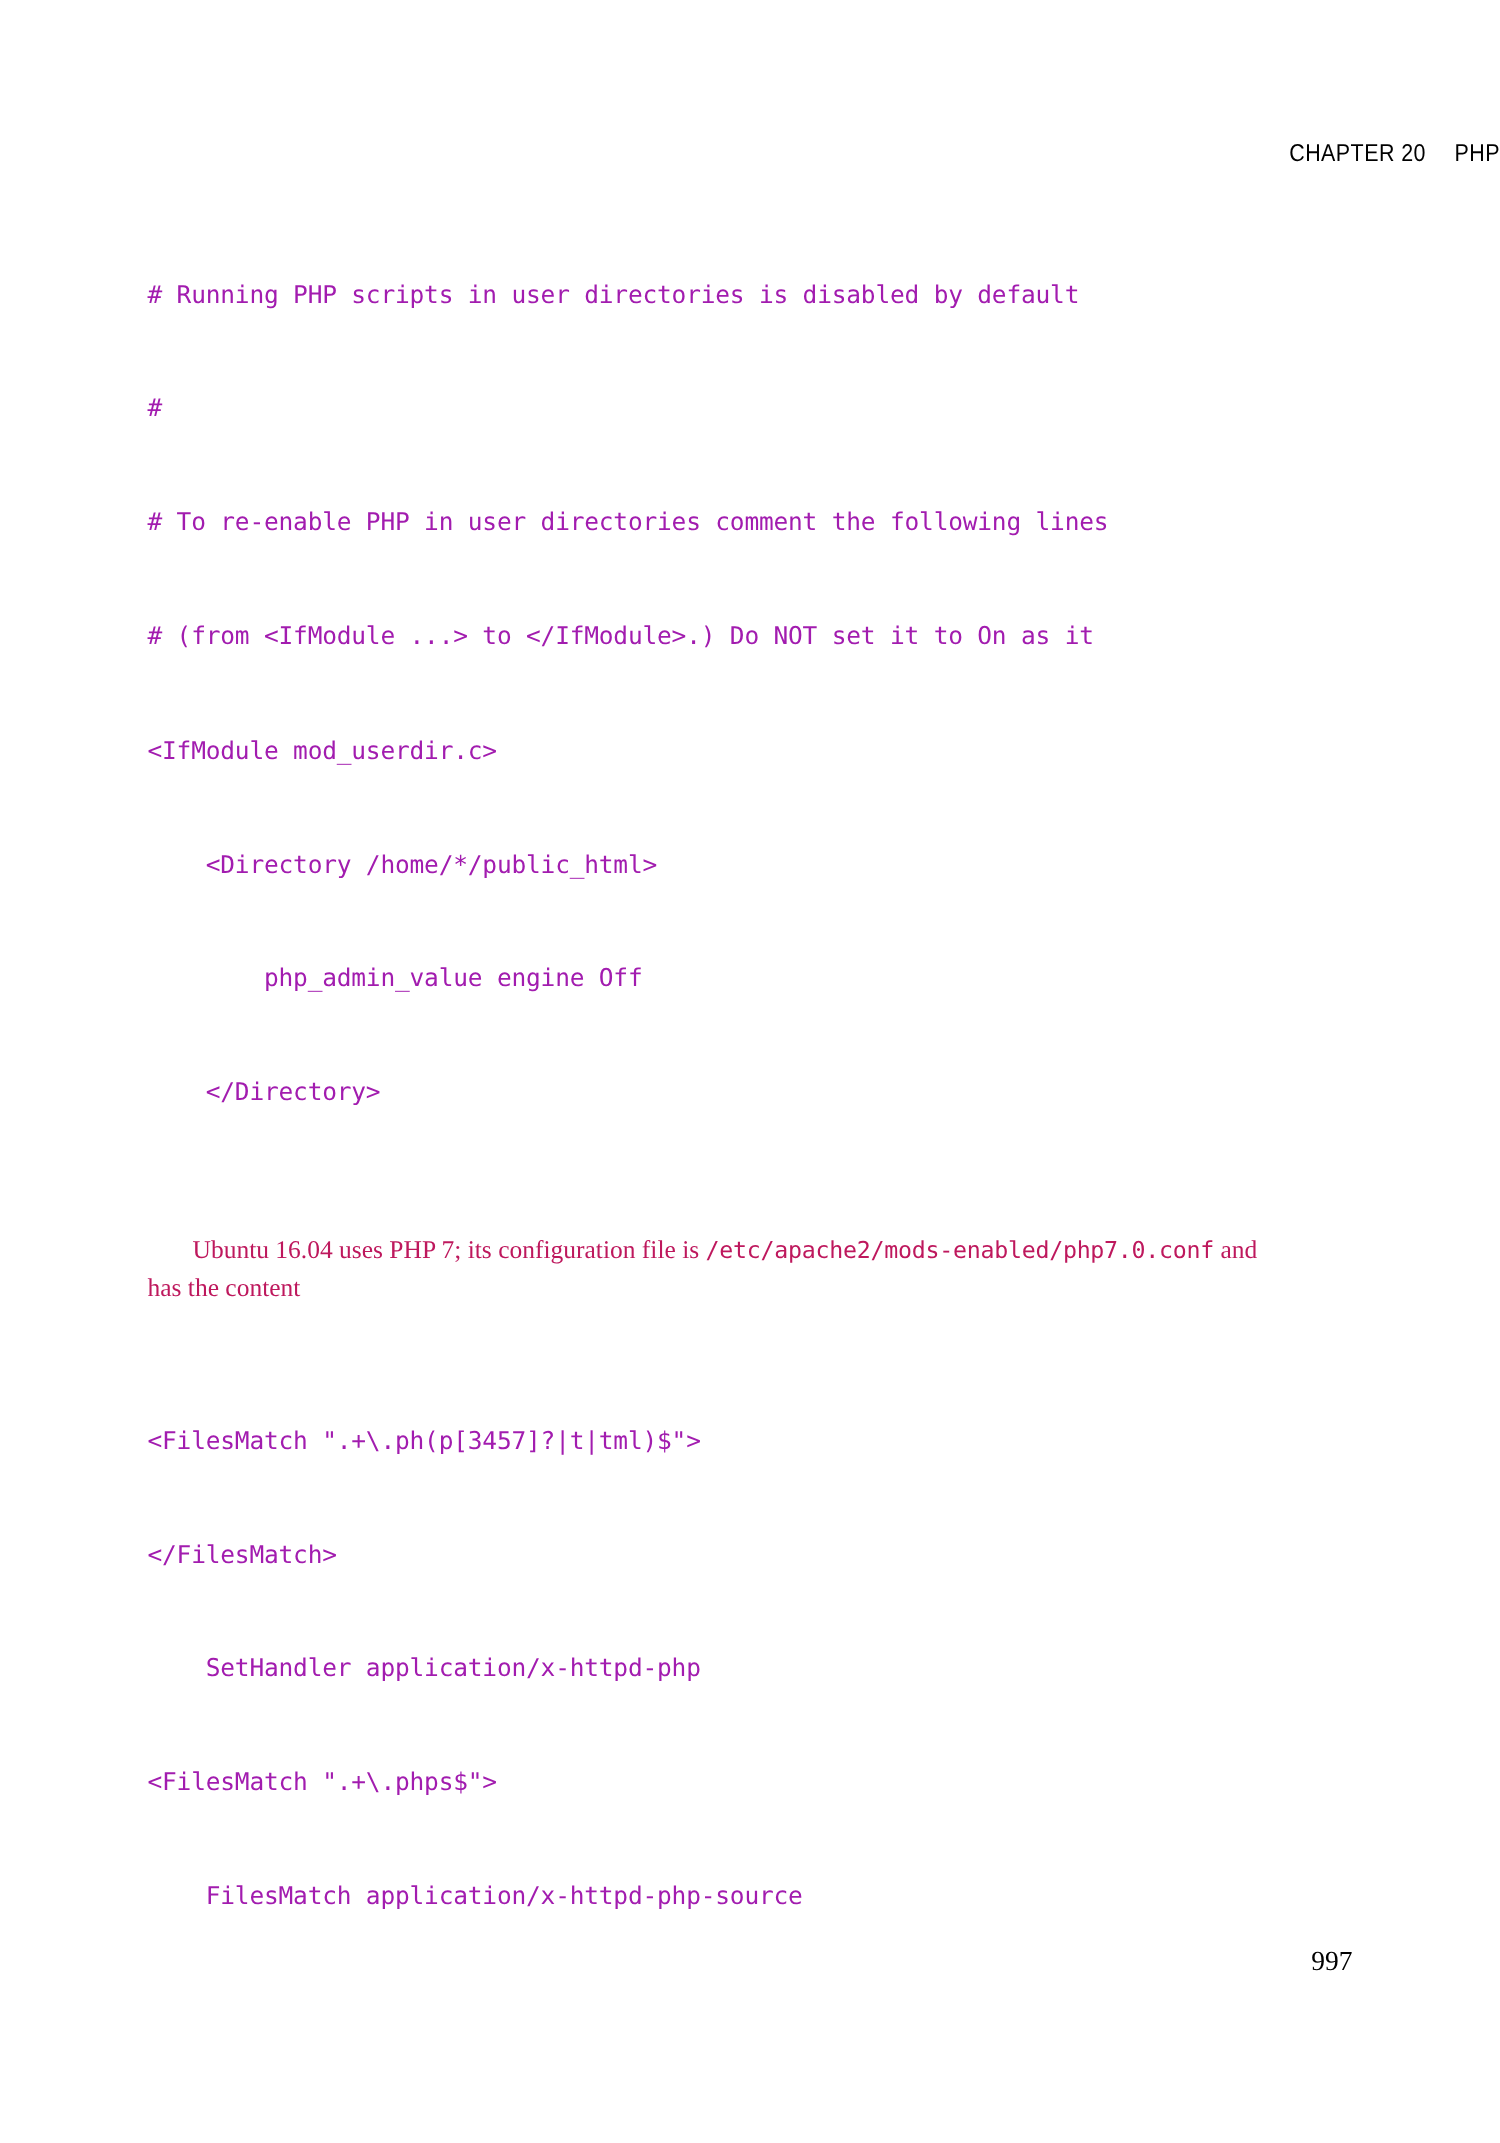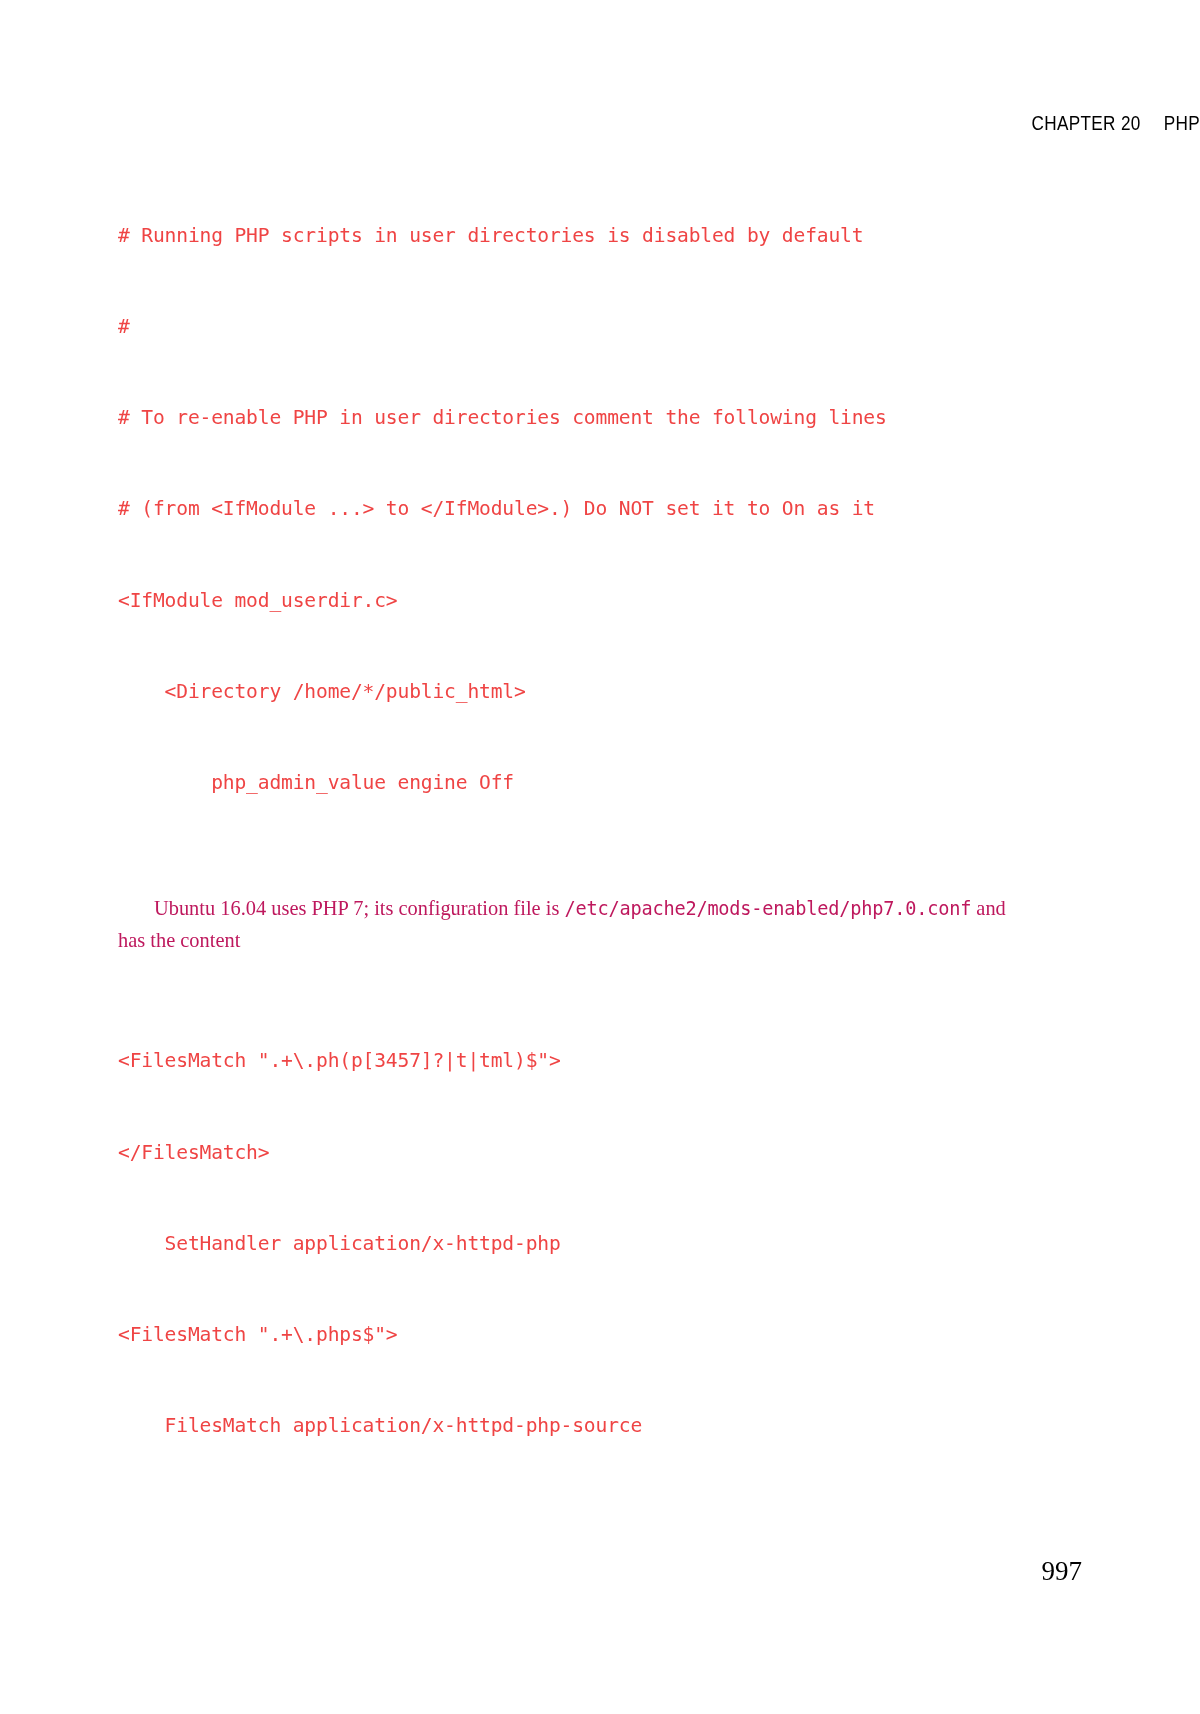--- a/index.html
+++ b/index.html
@@ -44,21 +44,21 @@
     display: inline-block;
     width: 26px;
   }
   .running-head .rh-title { }
 
   
   .code-block {
     font-family: "DejaVu Sans Mono", "Liberation Mono", monospace;
     font-size: 19.6px;
     line-height: 30.4px;
-    color: #ef4444;
+    color: #a21caf;
     white-space: pre;
     margin: 0;
     letter-spacing: -0.15px;
   }
   .code-line {
     white-space: pre;
     min-height: 30.4px;
   }
 
   
@@ -81,21 +81,21 @@
   .gap-md  { height: 30px; }
   .gap-lg  { height: 34px; }
 
   
   .folio {
     position: absolute;
     left: 0;
     right: 0;
     text-align: right;
     font-family: "Liberation Serif", "DejaVu Serif", serif;
-    font-size: 27px;
+    font-size: 22px;
     color: #000000;
   }
 </style>
 </head>
 <body>
 
 <div class="page">
 
   <div class="running-head">
     <span class="rh-chapter">CHAPTER 20</span><span class="rh-sep"></span><span class="rh-title">PHP</span>
@@ -104,20 +104,21 @@
   <div class="content" style="top:160px;">
 
     <div class="code-block">
       <div class="code-line"># Running PHP scripts in user directories is disabled by default</div>
       <div class="code-line">#</div>
       <div class="code-line"># To re-enable PHP in user directories comment the following lines</div>
       <div class="code-line"># (from &lt;IfModule ...&gt; to &lt;/IfModule&gt;.) Do NOT set it to On as it</div>
       <div class="code-line">&lt;IfModule mod_userdir.c&gt;</div>
       <div class="code-line">    &lt;Directory /home/*/public_html&gt;</div>
       <div class="code-line">        php_admin_value engine Off</div>
+      <div class="code-line">    &lt;/Directory&gt;</div>
     </div>
 
     <div class="gap-lg"></div>
 
     <p class="para indent"><span>Ubuntu 16.04 uses PHP 7; its configuration file is </span><span class="mono">/etc/apache2/mods-enabled/php7.0.conf</span><span> and has the content</span></p>
 
     <div class="gap-md"></div>
 
     <div class="code-block">
       <div class="code-line">&lt;FilesMatch ".+\.ph(p[3457]?|t|tml)$"&gt;</div>

